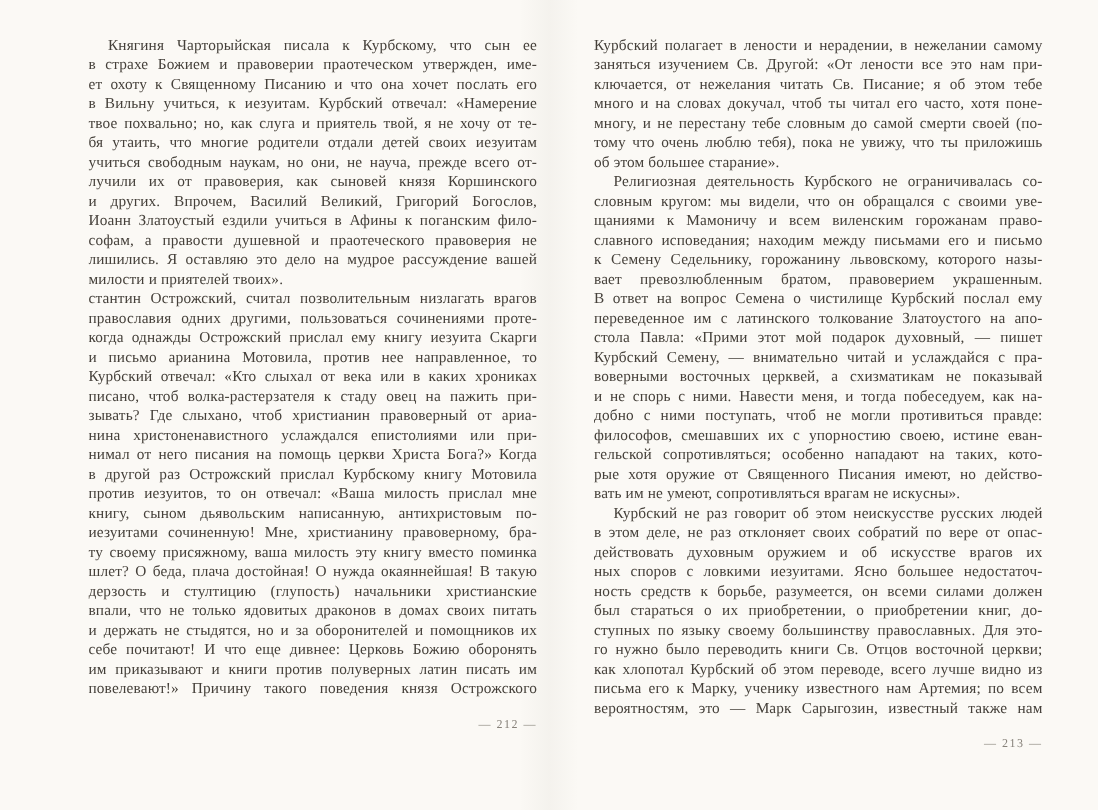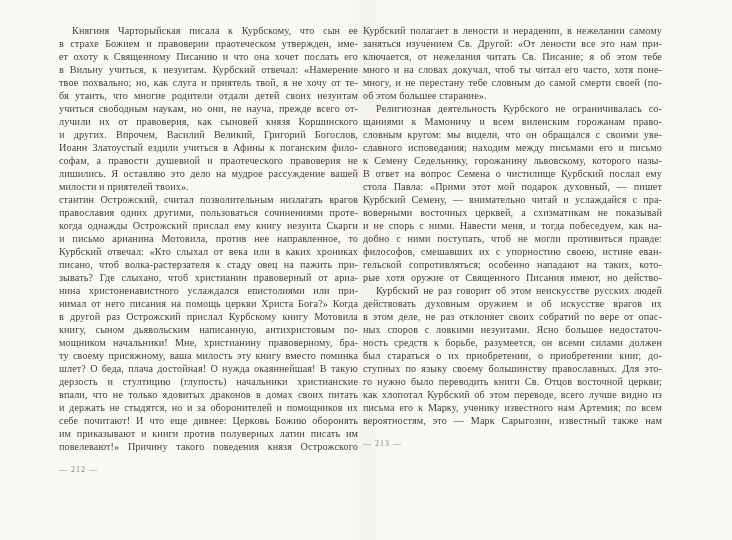--- a/index.html
+++ b/index.html
@@ -16,33 +16,33 @@
   .spread{position:absolute;inset:0;padding-left:28px;}
   .gutter-shade{
     position:absolute;left:346px;top:0;width:40px;height:540px;
     background:linear-gradient(to right,rgba(60,50,30,0) 0%,rgba(60,50,30,0.035) 50%,rgba(60,50,30,0) 100%);
     pointer-events:none;
   }
   .page{
     position:absolute;top:24px;width:299px;
   }
   .page.left{left:59px;}
-  .page.right{left:363px;}
+  .page.right{left:396px;}
   .line{
     height:13px;line-height:13px;
     font-size:10.2px;color:var(--ink);
     text-align:justify;text-align-last:justify;
     overflow:hidden;white-space:normal;
     letter-spacing:0.1px;
   }
   .line.indent{text-indent:13px;}
   .line.para-end{text-align-last:left;}
   .folio{
     margin-top:11px;height:12px;line-height:12px;
-    text-align:left;font-size:8px;color:var(--folio);
+    text-align:right;font-size:8px;color:var(--folio);
     letter-spacing:1px;
     font-family:Liberation Serif, serif;
   }
 </style>
 </head>
 <body>
 
 <div class="spread">
   <div class="gutter-shade"></div>
 
@@ -64,59 +64,64 @@
         <div class="line">стантин Острожский, считал позволительным низлагать врагов</div>
         <div class="line">православия одних другими, пользоваться сочинениями проте-</div>
         <div class="line">когда однажды Острожский прислал ему книгу иезуита Скарги</div>
         <div class="line">и письмо арианина Мотовила, против нее направленное, то</div>
         <div class="line">Курбский отвечал: «Кто слыхал от века или в каких хрониках</div>
         <div class="line">писано, чтоб волка-растерзателя к стаду овец на пажить при-</div>
         <div class="line">зывать? Где слыхано, чтоб христианин правоверный от ариа-</div>
         <div class="line">нина христоненавистного услаждался епистолиями или при-</div>
         <div class="line">нимал от него писания на помощь церкви Христа Бога?» Когда</div>
         <div class="line">в другой раз Острожский прислал Курбскому книгу Мотовила</div>
+        <div class="line">против иезуитов, то он отвечал: «Ваша милость прислал мне</div>
         <div class="line">книгу, сыном дьявольским написанную, антихристовым по-</div>
-        <div class="line">мощником начальники! Мне, христианину правоверному, бра-</div>
+        <div class="line">иезуитами сочиненную! Мне, христианину правоверному, бра-</div>
         <div class="line">ту своему присяжному, ваша милость эту книгу вместо поминка</div>
         <div class="line">шлет? О беда, плача достойная! О нужда окаяннейшая! В такую</div>
         <div class="line">дерзость и стултицию (глупость) начальники христианские</div>
         <div class="line">впали, что не только ядовитых драконов в домах своих питать</div>
         <div class="line">и держать не стыдятся, но и за оборонителей и помощников их</div>
         <div class="line">себе почитают! И что еще дивнее: Церковь Божию оборонять</div>
         <div class="line">им приказывают и книги против полуверных латин писать им</div>
         <div class="line">повелевают!» Причину такого поведения князя Острожского</div>
       </div>
     <div class="folio">— 212 —</div>
   </div>
 
   <div class="page right">
     <div>
         <div class="line">Курбский полагает в лености и нерадении, в нежелании самому</div>
         <div class="line">заняться изучением Св. Другой: «От лености все это нам при-</div>
         <div class="line">ключается, от нежелания читать Св. Писание; я об этом тебе</div>
         <div class="line">много и на словах докучал, чтоб ты читал его часто, хотя поне-</div>
         <div class="line">многу, и не перестану тебе словным до самой смерти своей (по-</div>
+        <div class="line">тому что очень люблю тебя), пока не увижу, что ты приложишь</div>
         <div class="line para-end">об этом большее старание».</div>
         <div class="line indent">Религиозная деятельность Курбского не ограничивалась со-</div>
+        <div class="line">словным кругом: мы видели, что он обращался с своими уве-</div>
         <div class="line">щаниями к Мамоничу и всем виленским горожанам право-</div>
-        <div class="line">словным кругом: мы видели, что он обращался с своими уве-</div>
         <div class="line">славного исповедания; находим между письмами его и письмо</div>
         <div class="line">к Семену Седельнику, горожанину львовскому, которого назы-</div>
+        <div class="line">вает превозлюбленным братом, правоверием украшенным.</div>
         <div class="line">В ответ на вопрос Семена о чистилище Курбский послал ему</div>
+        <div class="line">переведенное им с латинского толкование Златоустого на апо-</div>
         <div class="line">стола Павла: «Прими этот мой подарок духовный, — пишет</div>
         <div class="line">Курбский Семену, — внимательно читай и услаждайся с пра-</div>
         <div class="line">воверными восточных церквей, а схизматикам не показывай</div>
         <div class="line">и не спорь с ними. Навести меня, и тогда побеседуем, как на-</div>
         <div class="line">добно с ними поступать, чтоб не могли противиться правде:</div>
         <div class="line">философов, смешавших их с упорностию своею, истине еван-</div>
         <div class="line">гельской сопротивляться; особенно нападают на таких, кото-</div>
         <div class="line">рые хотя оружие от Священного Писания имеют, но действо-</div>
+        <div class="line para-end">вать им не умеют, сопротивляться врагам не искусны».</div>
         <div class="line indent">Курбский не раз говорит об этом неискусстве русских людей</div>
+        <div class="line">в этом деле, не раз отклоняет своих собратий по вере от опас-</div>
         <div class="line">действовать духовным оружием и об искусстве врагов их</div>
-        <div class="line">в этом деле, не раз отклоняет своих собратий по вере от опас-</div>
         <div class="line">ных споров с ловкими иезуитами. Ясно большее недостаточ-</div>
         <div class="line">ность средств к борьбе, разумеется, он всеми силами должен</div>
         <div class="line">был стараться о их приобретении, о приобретении книг, до-</div>
         <div class="line">ступных по языку своему большинству православных. Для это-</div>
         <div class="line">го нужно было переводить книги Св. Отцов восточной церкви;</div>
         <div class="line">как хлопотал Курбский об этом переводе, всего лучше видно из</div>
         <div class="line">письма его к Марку, ученику известного нам Артемия; по всем</div>
         <div class="line">вероятностям, это — Марк Сарыгозин, известный также нам</div>
       </div>
     <div class="folio">— 213 —</div>

